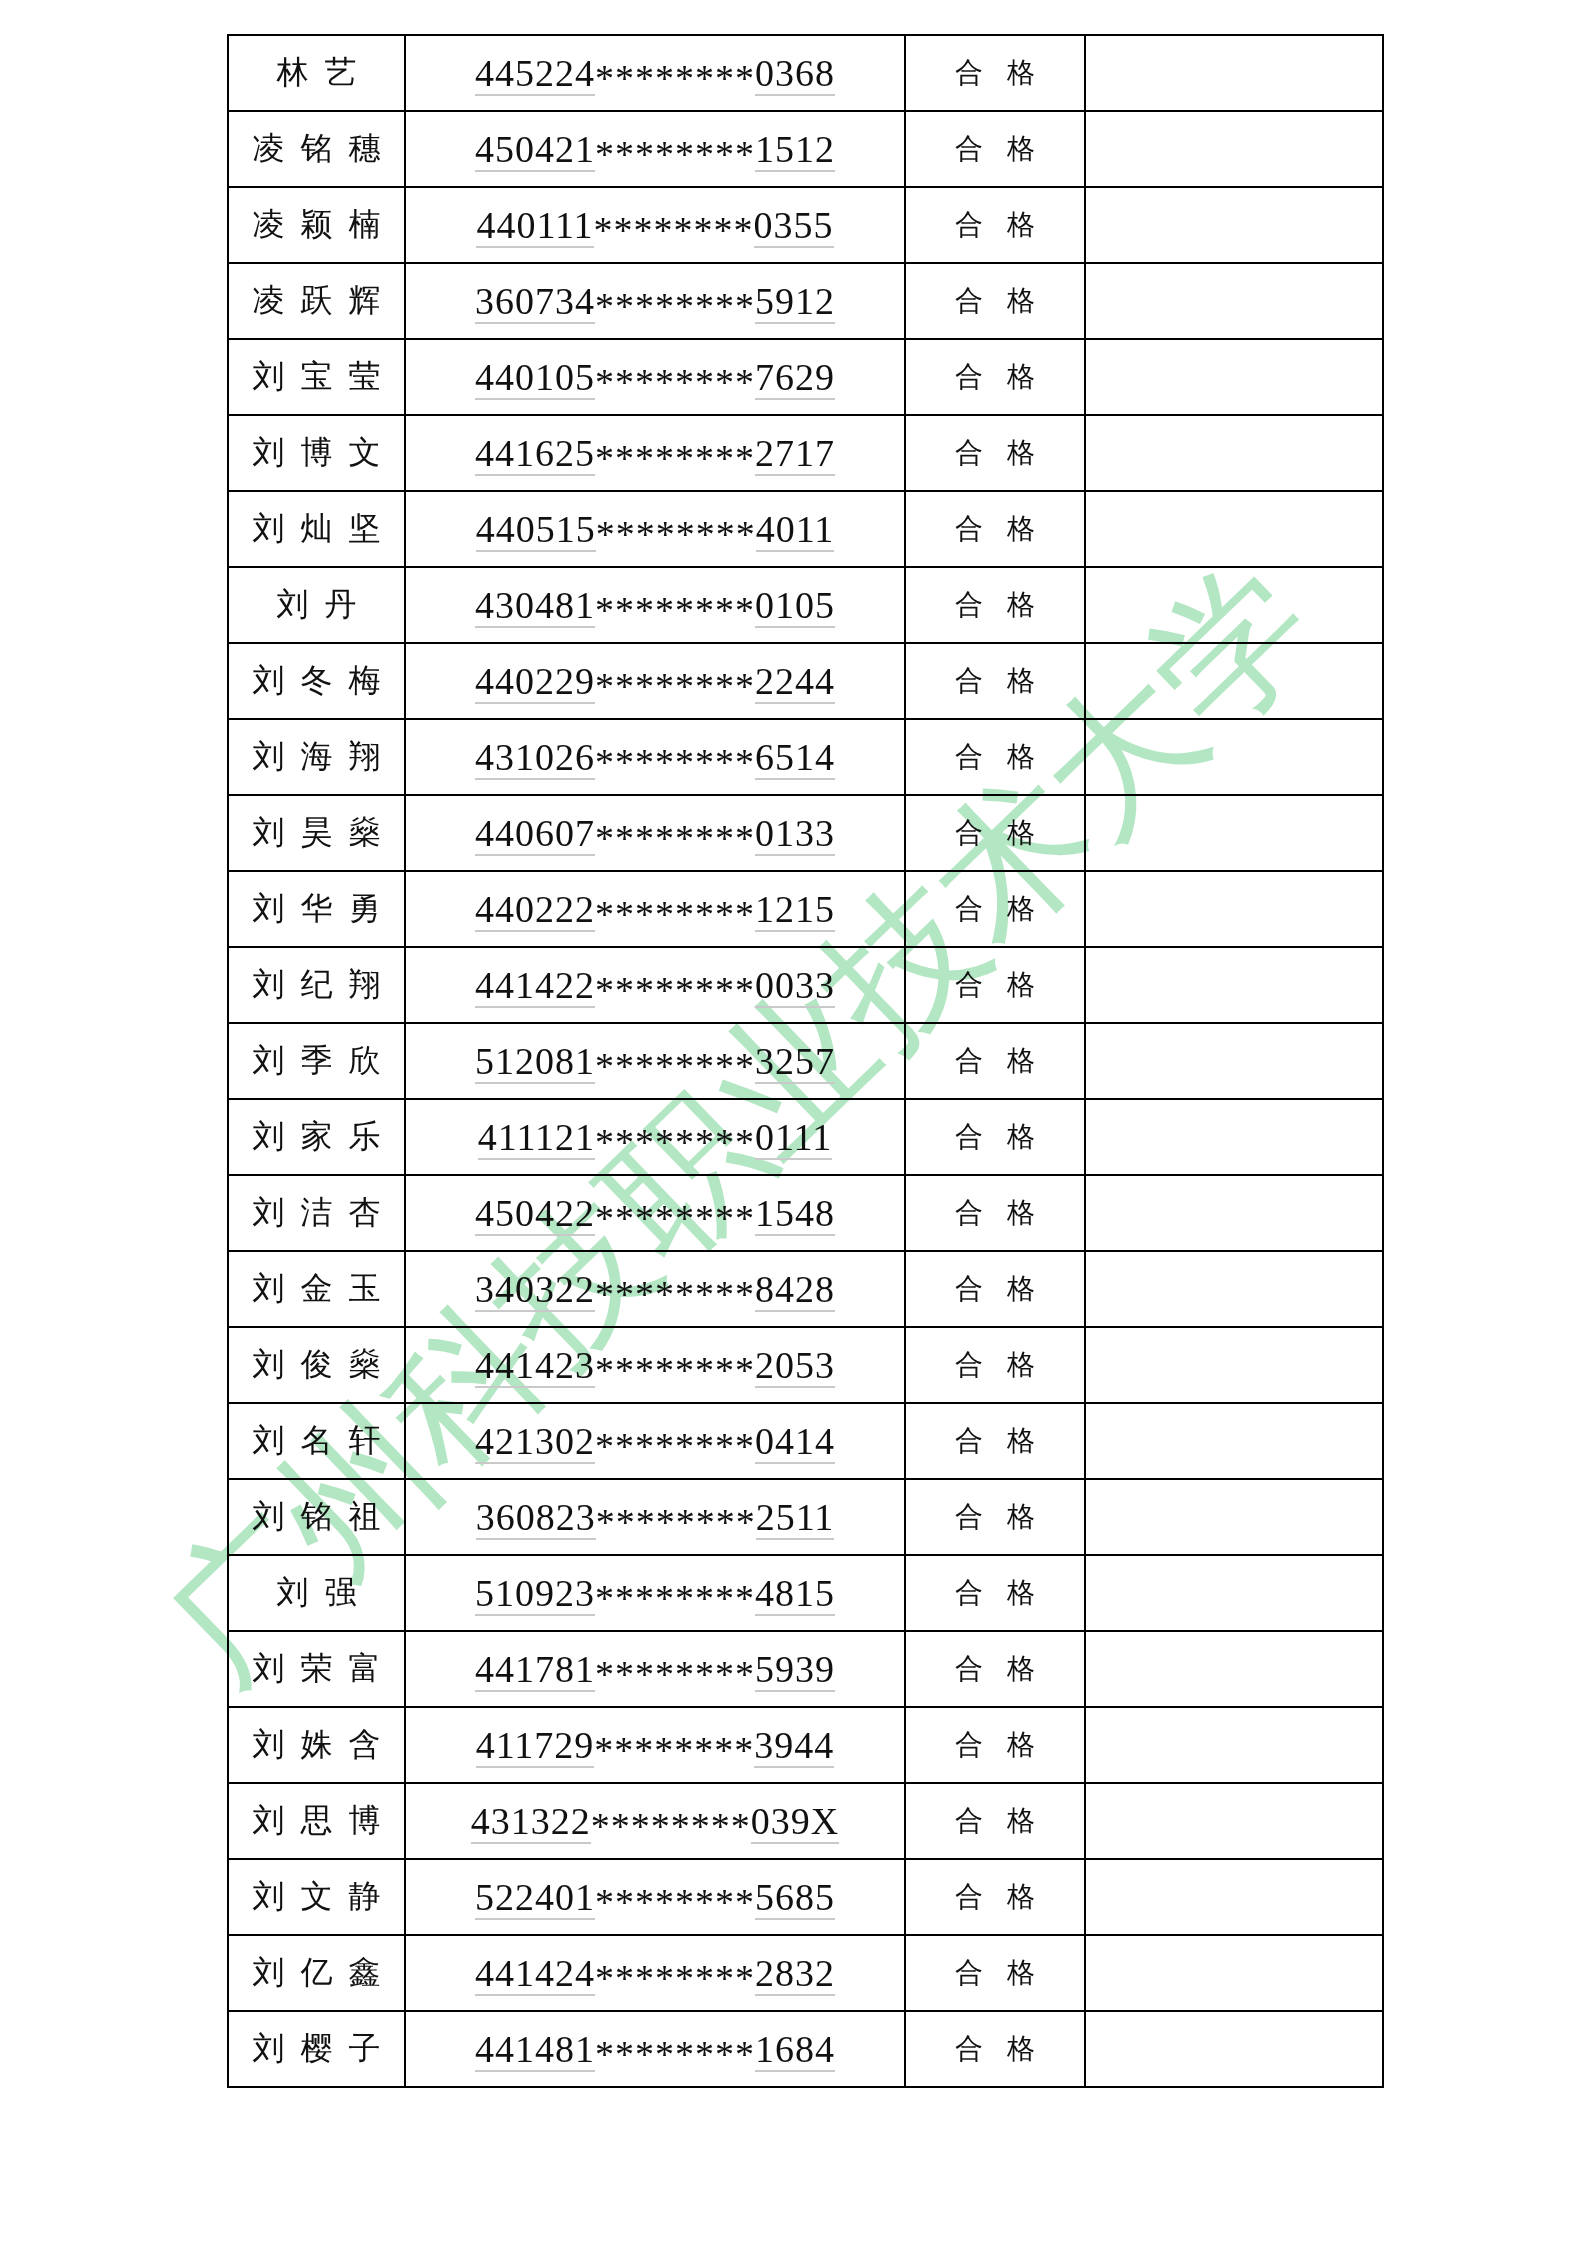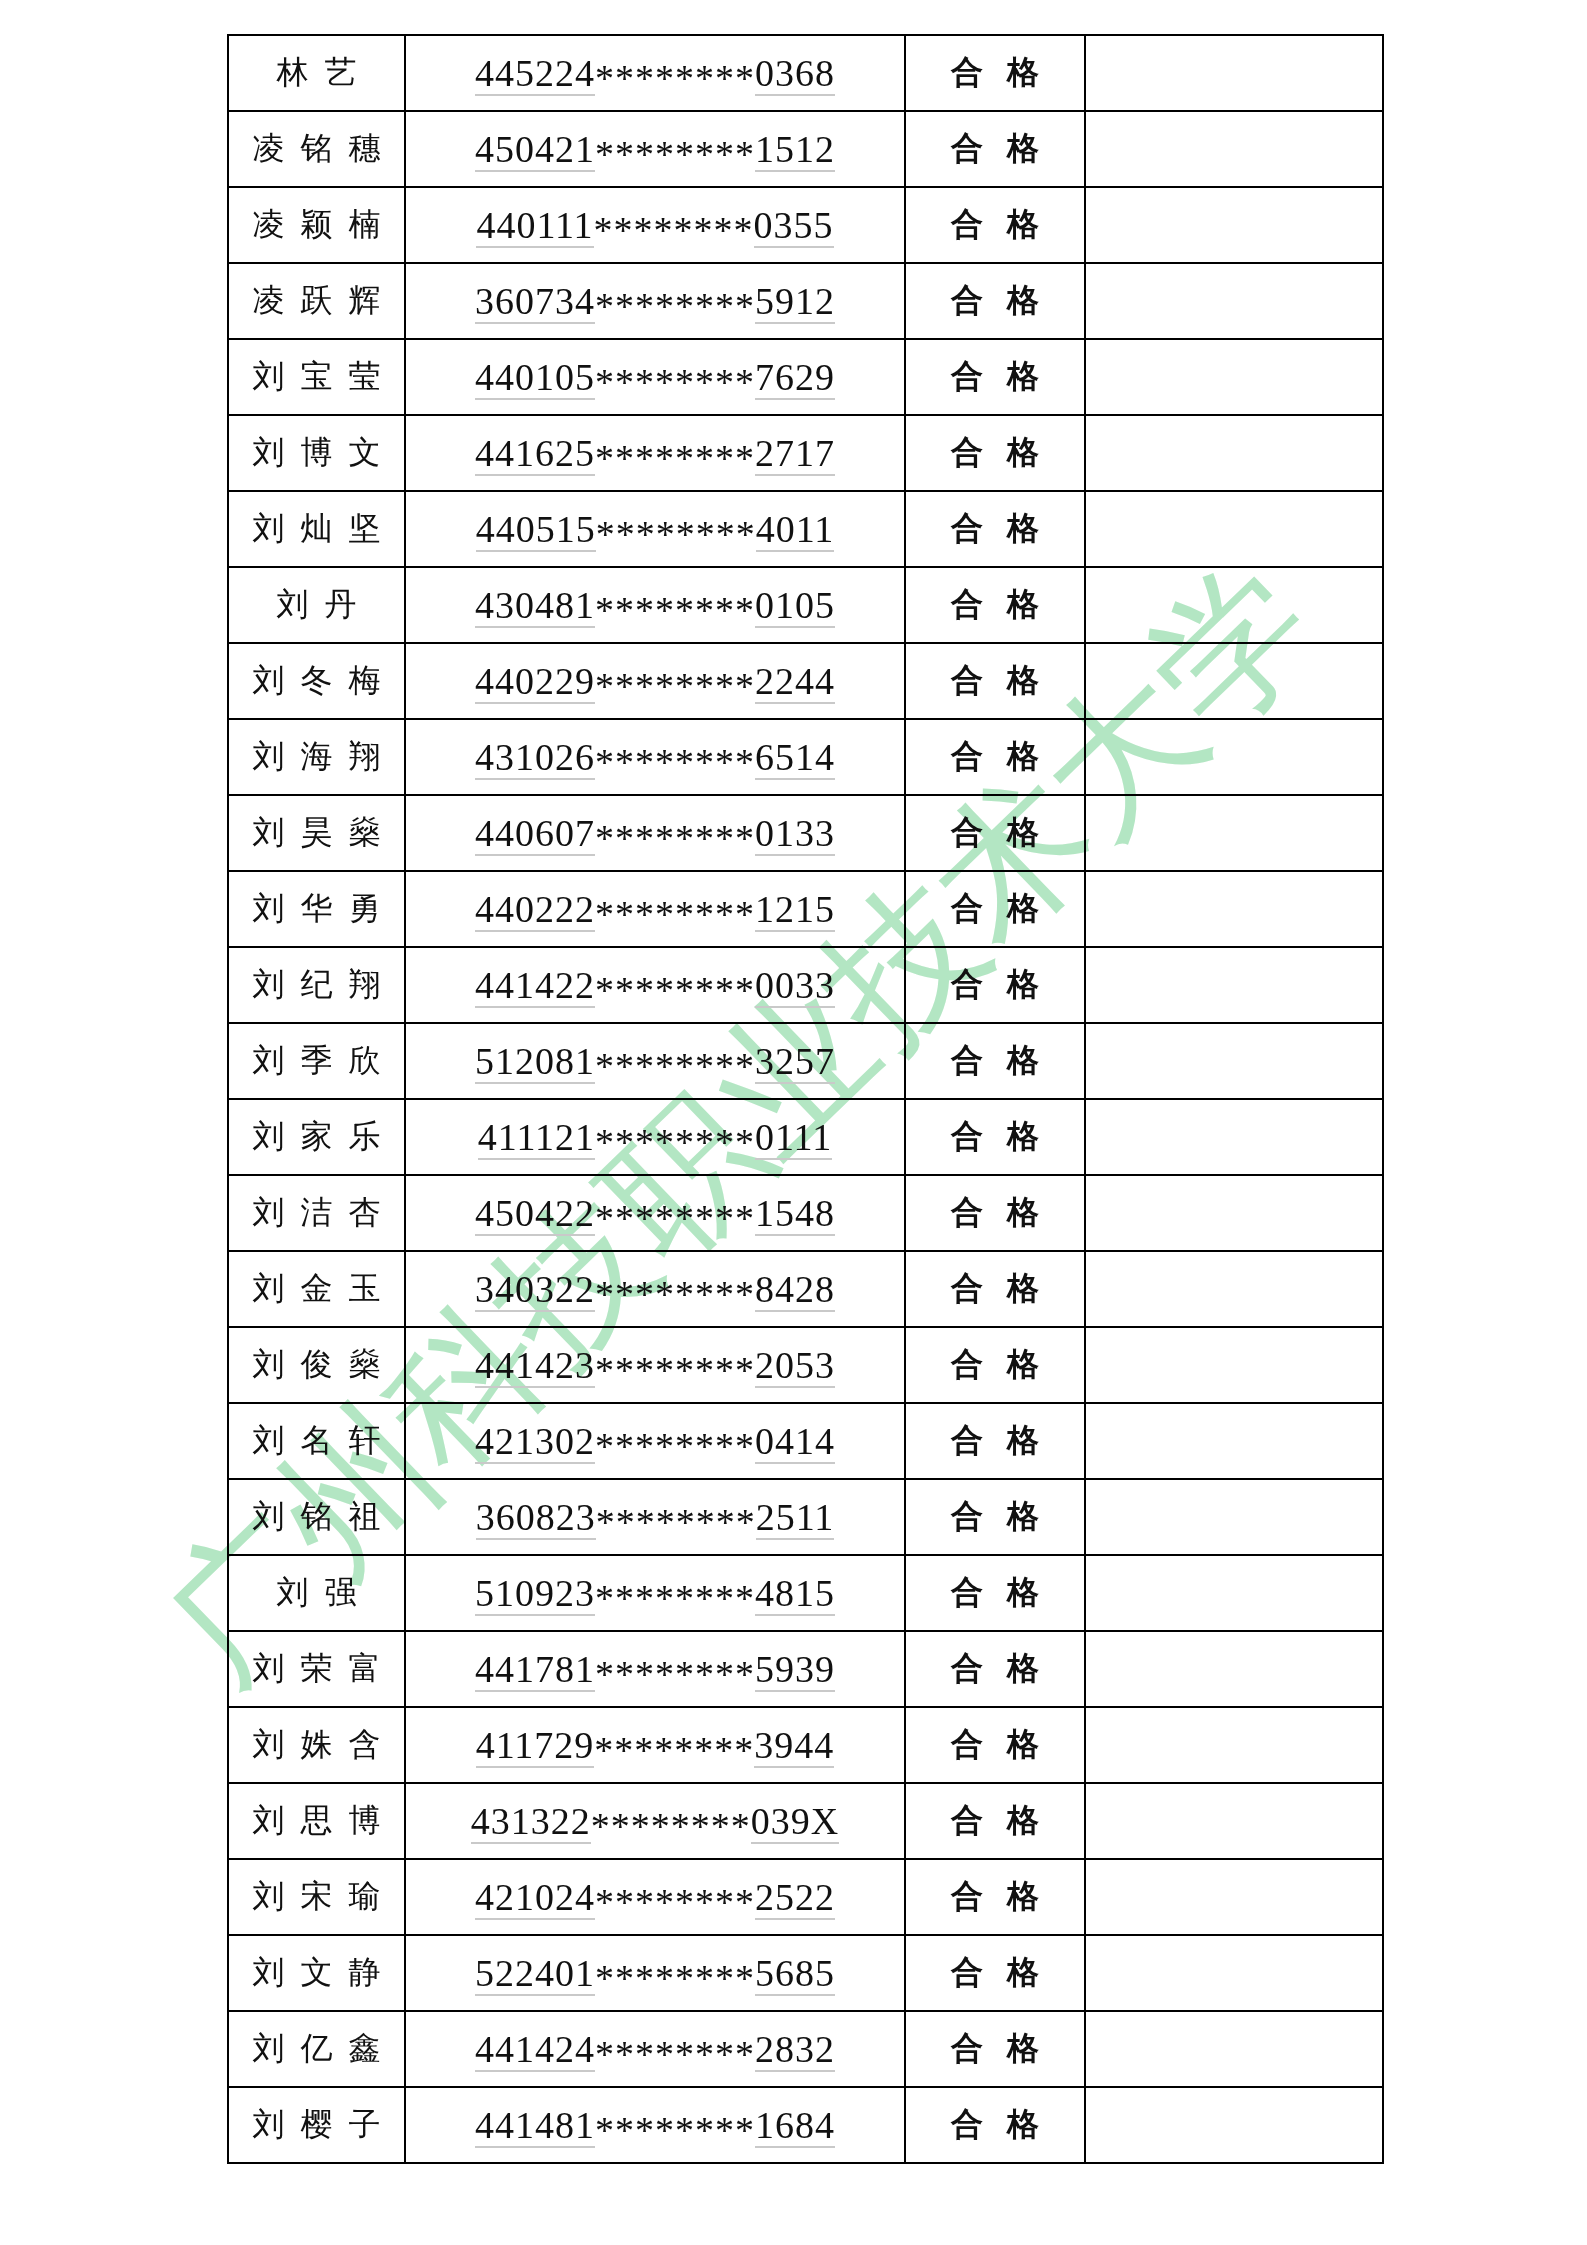--- a/index.html
+++ b/index.html
@@ -51,24 +51,23 @@
     letter-spacing: 16px;
     text-indent: 16px;
     margin-left: 18px;
   }
   td.id-cell {
     font-size: 38px;
     letter-spacing: 1px;
     white-space: nowrap;
   }
   td.status-cell {
-    font-size: 32px;
+    font-size: 28px;
     letter-spacing: 24px;
     text-indent: 24px;
-    font-weight: bold;
   }
   .id-prefix, .id-suffix {
     border-bottom: 2px solid #c9c9c9;
     text-align: right;
   }
   .id-mask {
     position: relative;
     top: 0.13em;
   }
 </style>
@@ -247,26 +246,20 @@
   </tr>
 
 
   <tr>
     <td class="name-cell">刘思博</td>
     <td class="id-cell"><span class="id-prefix">431322</span><span class="id-mask">********</span><span class="id-suffix">039X</span></td>
     <td class="status-cell">合格</td>
     <td class="remark-cell"></td>
   </tr>
 
-  <tr>
-    <td class="name-cell">刘宋瑜</td>
-    <td class="id-cell"><span class="id-prefix">421024</span><span class="id-mask">********</span><span class="id-suffix">2522</span></td>
-    <td class="status-cell">合格</td>
-    <td class="remark-cell"></td>
-  </tr>
 
   <tr>
     <td class="name-cell">刘文静</td>
     <td class="id-cell"><span class="id-prefix">522401</span><span class="id-mask">********</span><span class="id-suffix">5685</span></td>
     <td class="status-cell">合格</td>
     <td class="remark-cell"></td>
   </tr>
 
   <tr>
     <td class="name-cell">刘亿鑫</td>

